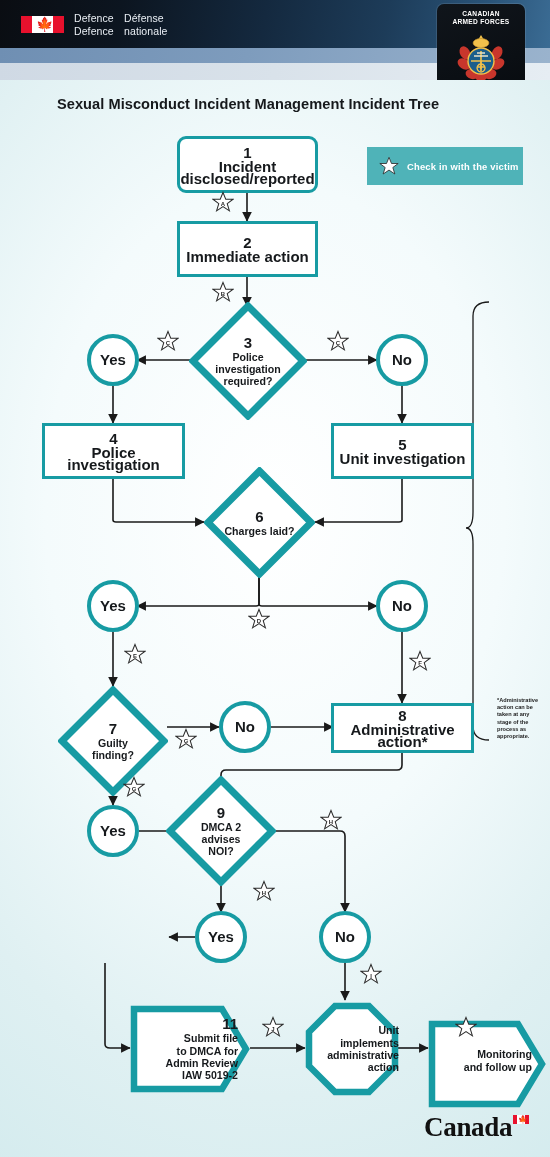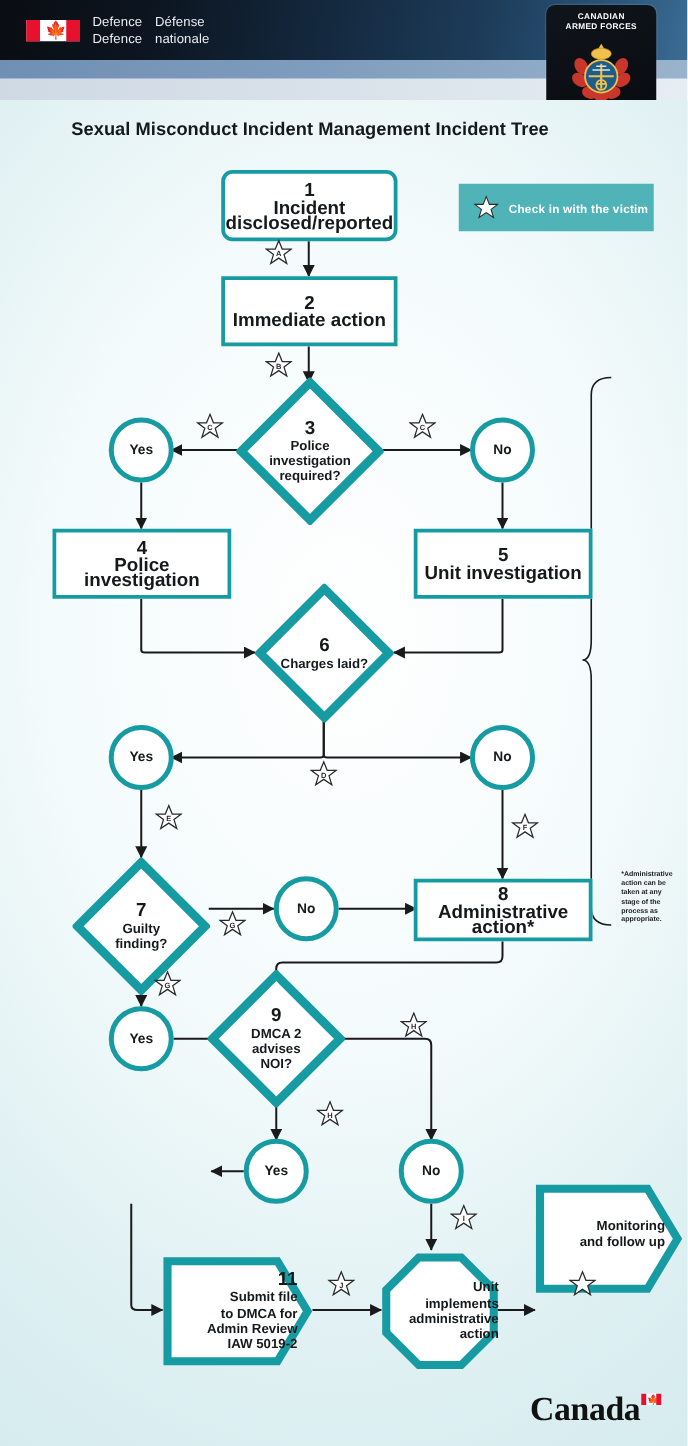--- a/index.html
+++ b/index.html
@@ -58,21 +58,21 @@
   .node{position:absolute;box-sizing:border-box;background:#ffffff;
     display:flex;flex-direction:column;align-items:center;justify-content:center;
     text-align:center;color:#16191c;}
   .node .num{font-size:15px;font-weight:bold;line-height:15px;margin-bottom:1px;}
   .node .lbl{font-size:15px;font-weight:bold;line-height:12px;}
 
   .rect{border:3.5px solid #179ba3;}
   .rect.round{border-radius:9px;}
 
   .circ{border:4px solid #179ba3;border-radius:50%;}
-  .circ .lbl{font-size:11px;text-align:center;}
+  .circ .lbl{font-size:15px;text-align:center;}
 
   .diamond-wrap{position:absolute;}
   .diamond-wrap .dshape{position:absolute;inset:0;}
   .diamond-wrap .dtext{position:absolute;inset:0;display:flex;flex-direction:column;
     align-items:center;justify-content:center;text-align:center;color:#16191c;}
   .diamond-wrap .num{font-size:15px;font-weight:bold;line-height:16px;}
   .diamond-wrap .lbl{font-size:10.6px;font-weight:bold;line-height:12px;}
 
   .poly-wrap{position:absolute;}
   .poly-wrap svg{position:absolute;inset:0;}
@@ -352,21 +352,21 @@
       <path d="M30 4 L64 4 L90 30 L90 64 L64 90 L30 90 L4 64 L4 30 Z" fill="#ffffff" stroke="#179ba3" stroke-width="6.5"></path>
     </svg>
     <div class="ptext">
       <div class="lbl">Unit</div>
       <div class="lbl">implements</div>
       <div class="lbl">administrative</div>
       <div class="lbl">action</div>
     </div>
   </div>
 
-  <div class="poly-wrap" style="left:428px;top:947px;width:118px;height:67px;">
+  <div class="poly-wrap" style="left:428px;top:1020px;width:118px;height:67px;">
     <svg viewBox="0 0 118 88" width="118" height="88">
       <path d="M4 4 L90 4 L114 44 L90 84 L4 84 Z" fill="#ffffff" stroke="#179ba3" stroke-width="6.5"></path>
     </svg>
     <div class="ptext" style="padding-right:14px;padding-top:14px;">
       <div class="lbl">Monitoring</div>
       <div class="lbl">and follow up</div>
     </div>
   </div>
 
   <div class="star" style="left:212px;top:191px;">

